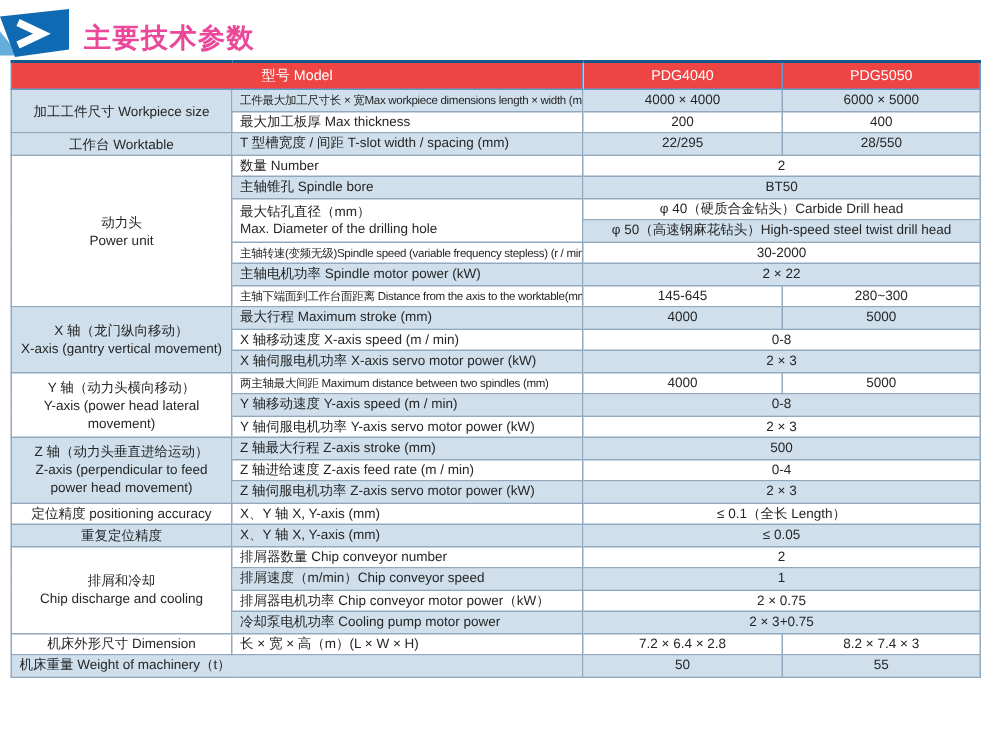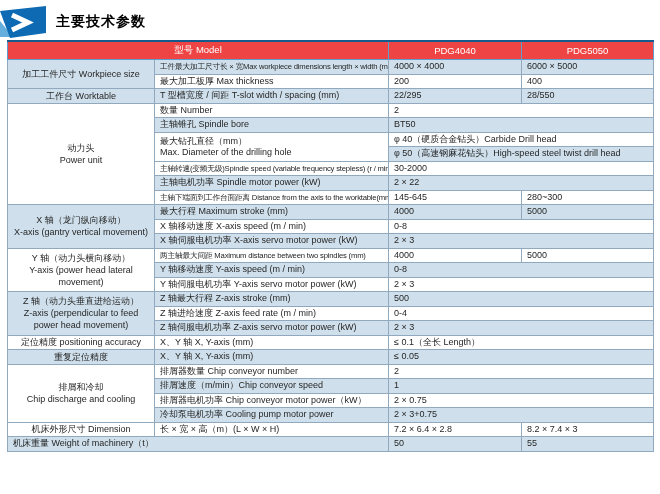--- a/index.html
+++ b/index.html
@@ -2,33 +2,33 @@
 <html><head>
 <meta charset="utf-8">
 <style>
   html,body { margin:0; padding:0; background:#ffffff; }
   body { width:660px; height:494px; font-family:"Liberation Sans","DejaVu Sans",sans-serif; }
   .page { position:relative; width:660px; height:494px; overflow:hidden; background:#fff; }
 
   
   .page-header { position:absolute; left:0; top:4px; height:34px; width:660px; }
   .logo { position:absolute; left:0; top:2px; }
-  .title-zh { position:absolute; left:56px; top:9px; color:#000000; font-weight:bold; font-size:14px; letter-spacing:1px; }
+  .title-zh { position:absolute; left:56px; top:9px; color:#ec4899; font-weight:bold; font-size:18px; letter-spacing:1px; }
   .title-en { position:absolute; left:152px; top:12px; color:#1374ba; font-size:11.5px; }
 
   
   .spec-table { position:absolute; left:7px; top:40px; width:646px; border-collapse:collapse; table-layout:fixed; }
   .spec-table th, .spec-table td { border:1px solid #91a9bf; overflow:hidden; }
   .spec-table thead th { background:#ef4444; color:#ffffff; font-weight:normal; font-size:9.5px;
       height:17px; padding:0 4px; border-color:#5e9dcc; border-top:2px solid #155a8c; text-align:center; }
   .spec-table td { font-size:9px; color:#262626; padding:0 5px; height:13.5px; line-height:11px;
       white-space:nowrap; background:#ffffff; }
   td.cat  { text-align:center; white-space:normal; line-height:12px; }
   td.spec { text-align:left; }
-  td.val  { }
+  td.val  { text-align:center; }
   td.b    { background:#cfe0ec; }
   td.small{ font-size:7.7px; letter-spacing:-0.2px; }
   td.catspan { text-align:left; }
 
   
   .note { position:absolute; left:8px; top:467px; font-size:8.8px; color:#3d3d3d; white-space:nowrap; }
 </style>
 </head>
 <body>
 

